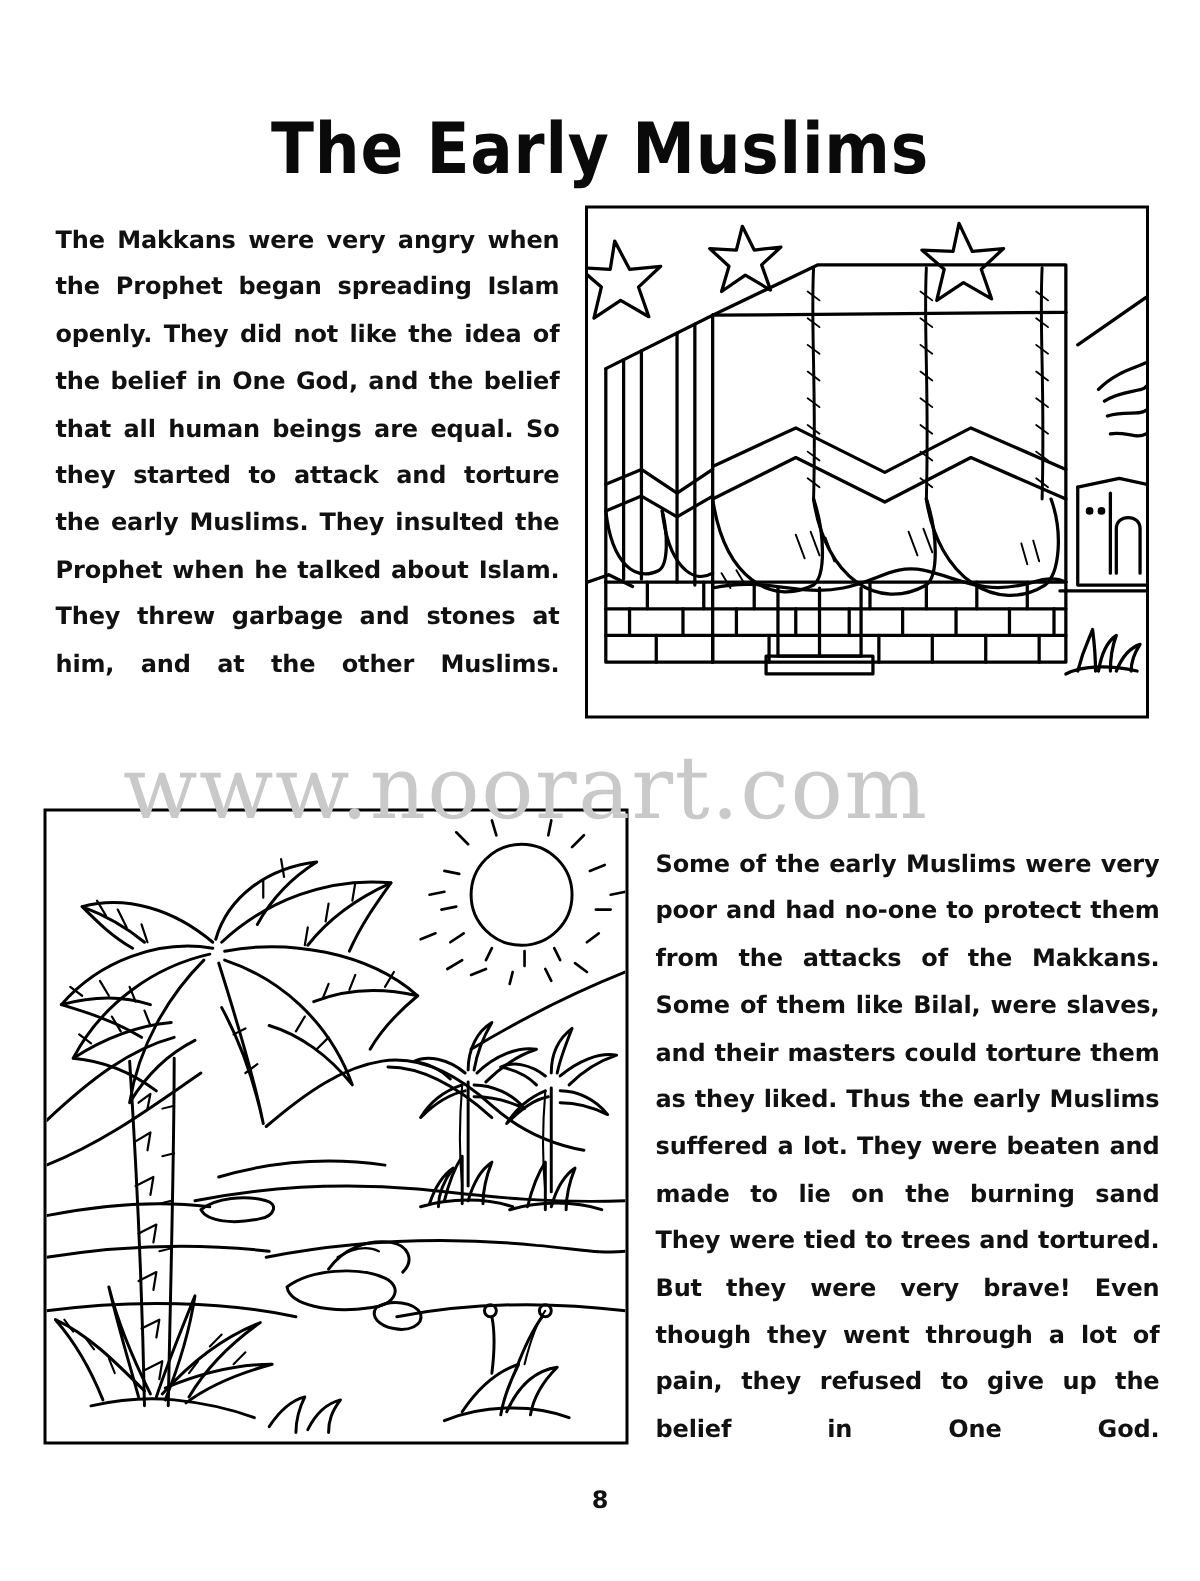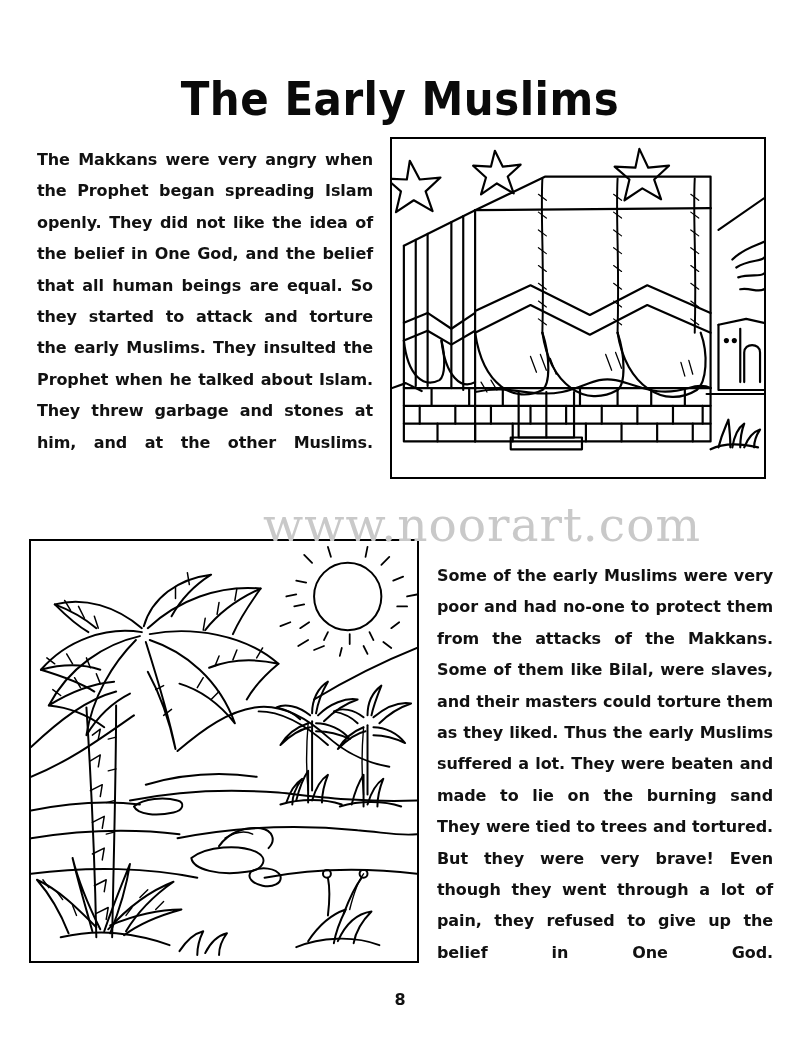--- a/index.html
+++ b/index.html
@@ -92,23 +92,23 @@
     height: 424px;
   }
   .illo svg { display: block; width: 100%; height: 100%; }
 
   
   .watermark {
     position: absolute;
     left: 0;
     top: 496px;
     width: 701px;
-    text-align: right;
+    text-align: center;
     font-family: "DejaVu Serif", serif;
-    font-size: 47px;
+    font-size: 58px;
     line-height: 58px;
     color: #c9c9c9;
     letter-spacing: 1px;
     white-space: nowrap;
     user-select: none;
     pointer-events: none;
     z-index: 5;
   }
 
   

